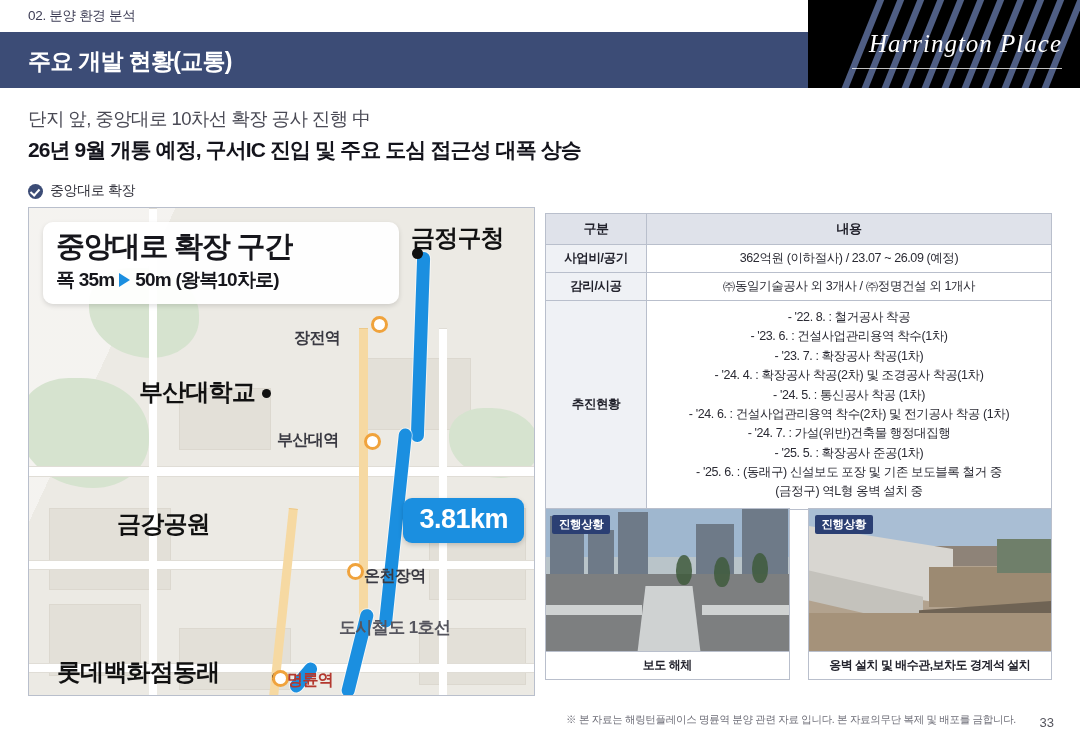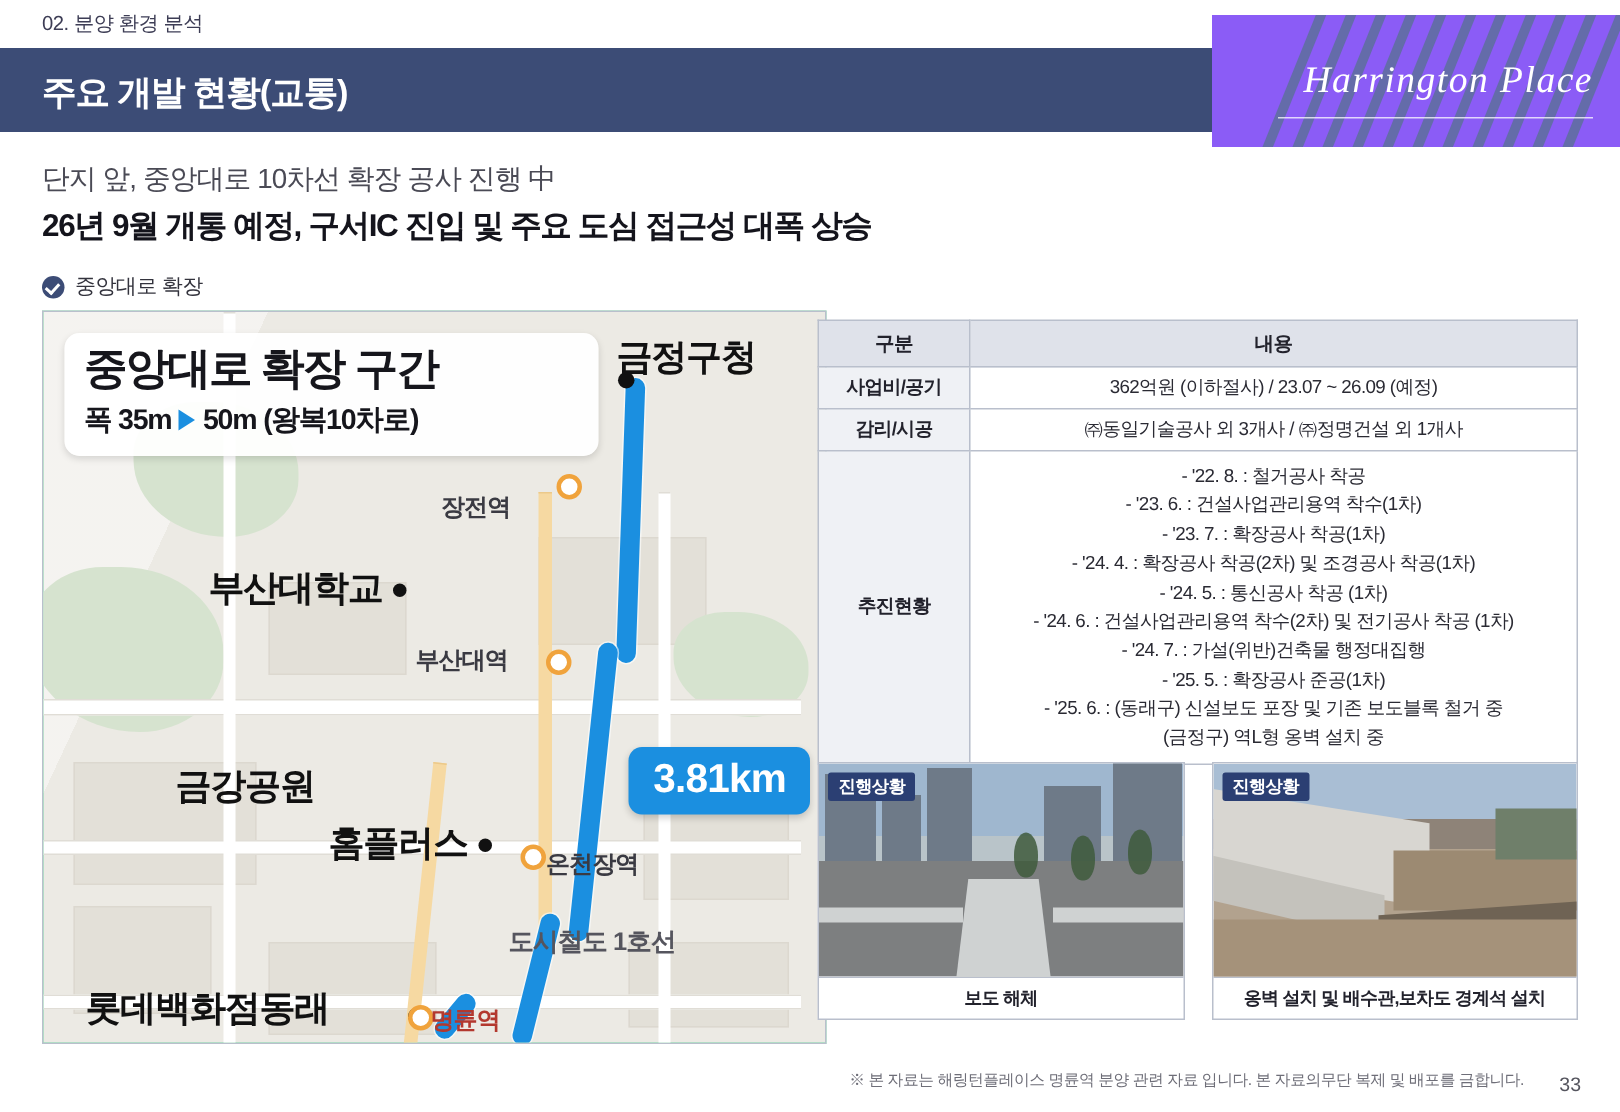--- a/index.html
+++ b/index.html
@@ -49,22 +49,21 @@
     font-size: 23px;
     font-weight: bold;
     color: #ffffff;
     letter-spacing: -0.7px;
   }
   .brand-block {
     position: absolute;
     right: 0; top: 0;
     width: 272px; height: 88px;
     overflow: hidden;
-    background: #8b5cf6;
-    margin-top: 10px;
+    background: #000000;
   }
   .brand-block .stripe {
     position: absolute;
     top: -10px;
     width: 7px;
     height: 110px;
     background: #5d6e9b;
     transform: skewX(-22deg);
     opacity: .85;
   }
@@ -130,23 +129,22 @@
     color: #33333d;
     letter-spacing: -0.4px;
   }
 
   
   .map-panel {
     position: absolute;
     left: 28px; top: 207px;
     width: 505px; height: 487px;
     border: 1px solid #b9bfcc;
-    background: #86efac;
+    background: #fca5a5;
     overflow: hidden;
-    padding-left: 16px;
   }
   .map-bg {
     position: absolute; inset: 0;
     background:
       linear-gradient(115deg, rgba(255,255,255,.45) 0 20%, rgba(0,0,0,0) 20%),
       #eceae4;
   }
   .mblock {
     position: absolute;
     background: #e3e0d8;
@@ -474,23 +472,20 @@
   <div class="dist-badge">3.81km</div>
 
   <div class="poi" style="left:382px; top:14px;  font-size:24px;">
     <span>금정구청</span>
   </div>
   <div class="poi" style="left:110px; top:168px; font-size:24px;">
     <span>부산대학교</span><span class="dot"></span>
   </div>
   <div class="poi" style="left:88px;  top:300px; font-size:24px;">
     <span>금강공원</span>
-  </div>
-  <div class="poi" style="left:190px; top:338px; font-size:24px;">
-    <span>홈플러스</span><span class="dot"></span>
   </div>
   <div class="poi" style="left:28px;  top:448px; font-size:24px;">
     <span>롯데백화점동래</span>
   </div>
 
   <div class="st-ring" style="left:342px; top:108px;"></div>
   <div class="station" style="left:265px; top:120px;">장전역</div>
 
   <div class="st-ring" style="left:335px; top:225px;"></div>
   <div class="station" style="left:248px; top:222px;text-align:right;">부산대역</div>

